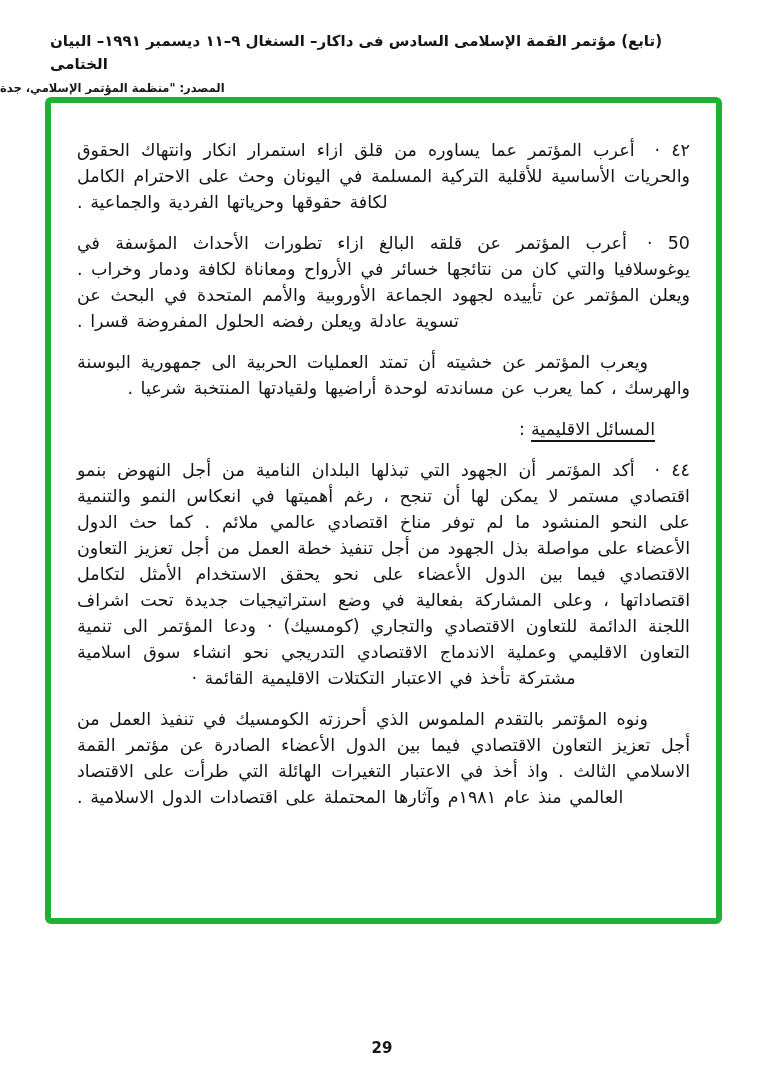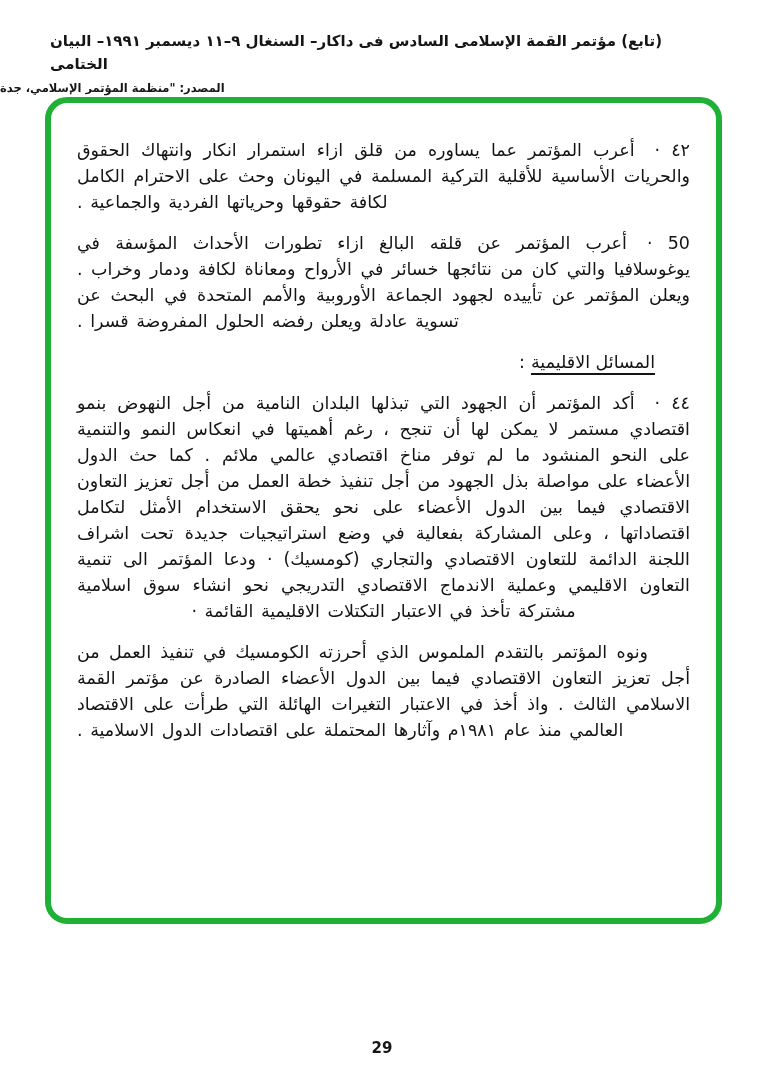--- a/index.html
+++ b/index.html
@@ -28,21 +28,21 @@
     margin-top:6px;
   }
 
   
   .content-box{
     position:absolute;
     left:45px;top:97px;
     width:677px;height:827px;
     box-sizing:border-box;
     border:6px solid #1fb135;
-    border-radius:22px;
+    border-radius:6px;
     background:#ffffff;
   }
   .text-area{
     direction:rtl;
     padding:34px 26px 0 26px;
     font-size:17.5px;
     line-height:26px;
   }
   .para{
     margin:0 0 15px 0;
@@ -89,20 +89,21 @@
     <div class="header-source">المصدر: "منظمة المؤتمر الإسلامي، جدة</div>
   </div>
 
   <div class="content-box">
     <div class="text-area">
 
       <p class="para last-left"><span class="pnum">٤٢ ·</span><span>أعرب المؤتمر عما يساوره من قلق ازاء استمرار انكار وانتهاك الحقوق والحريات الأساسية للأقلية التركية المسلمة في اليونان وحث على الاحترام الكامل لكافة حقوقها وحرياتها الفردية والجماعية .</span></p>
 
       <p class="para last-left"><span class="pnum">50 ·</span><span>أعرب المؤتمر عن قلقه البالغ ازاء تطورات الأحداث المؤسفة في يوغوسلافيا والتي كان من نتائجها خسائر في الأرواح ومعاناة لكافة ودمار وخراب . ويعلن المؤتمر عن تأييده لجهود الجماعة الأوروبية والأمم المتحدة في البحث عن تسوية عادلة ويعلن رفضه الحلول المفروضة قسرا .</span></p>
 
+      <p class="para indent last-right"><span>ويعرب المؤتمر عن خشيته أن تمتد العمليات الحربية الى جمهورية البوسنة والهرسك ، كما يعرب عن مساندته لوحدة أراضيها ولقيادتها المنتخبة شرعيا .</span></p>
 
       <p class="section-heading"><span class="hd">المسائل الاقليمية</span><span class="colon">:</span></p>
 
       <p class="para last-center"><span class="pnum">٤٤ ·</span><span>أكد المؤتمر أن الجهود التي تبذلها البلدان النامية من أجل النهوض بنمو اقتصادي مستمر لا يمكن لها أن تنجح ، رغم أهميتها في انعكاس النمو والتنمية على النحو المنشود ما لم توفر مناخ اقتصادي عالمي ملائم . كما حث الدول الأعضاء على مواصلة بذل الجهود من أجل تنفيذ خطة العمل من أجل تعزيز التعاون الاقتصادي فيما بين الدول الأعضاء على نحو يحقق الاستخدام الأمثل لتكامل اقتصاداتها ، وعلى المشاركة بفعالية في وضع استراتيجيات جديدة تحت اشراف اللجنة الدائمة للتعاون الاقتصادي والتجاري (كومسيك) · ودعا المؤتمر الى تنمية التعاون الاقليمي وعملية الاندماج الاقتصادي التدريجي نحو انشاء سوق اسلامية مشتركة تأخذ في الاعتبار التكتلات الاقليمية القائمة ·</span></p>
 
 
       <p class="para indent last-left"><span>ونوه المؤتمر بالتقدم الملموس الذي أحرزته الكومسيك في تنفيذ العمل من أجل تعزيز التعاون الاقتصادي فيما بين الدول الأعضاء الصادرة عن مؤتمر القمة الاسلامي الثالث . واذ أخذ في الاعتبار التغيرات الهائلة التي طرأت على الاقتصاد العالمي منذ عام ١٩٨١م وآثارها المحتملة على اقتصادات الدول الاسلامية .</span></p>
 
     </div>
   </div>

